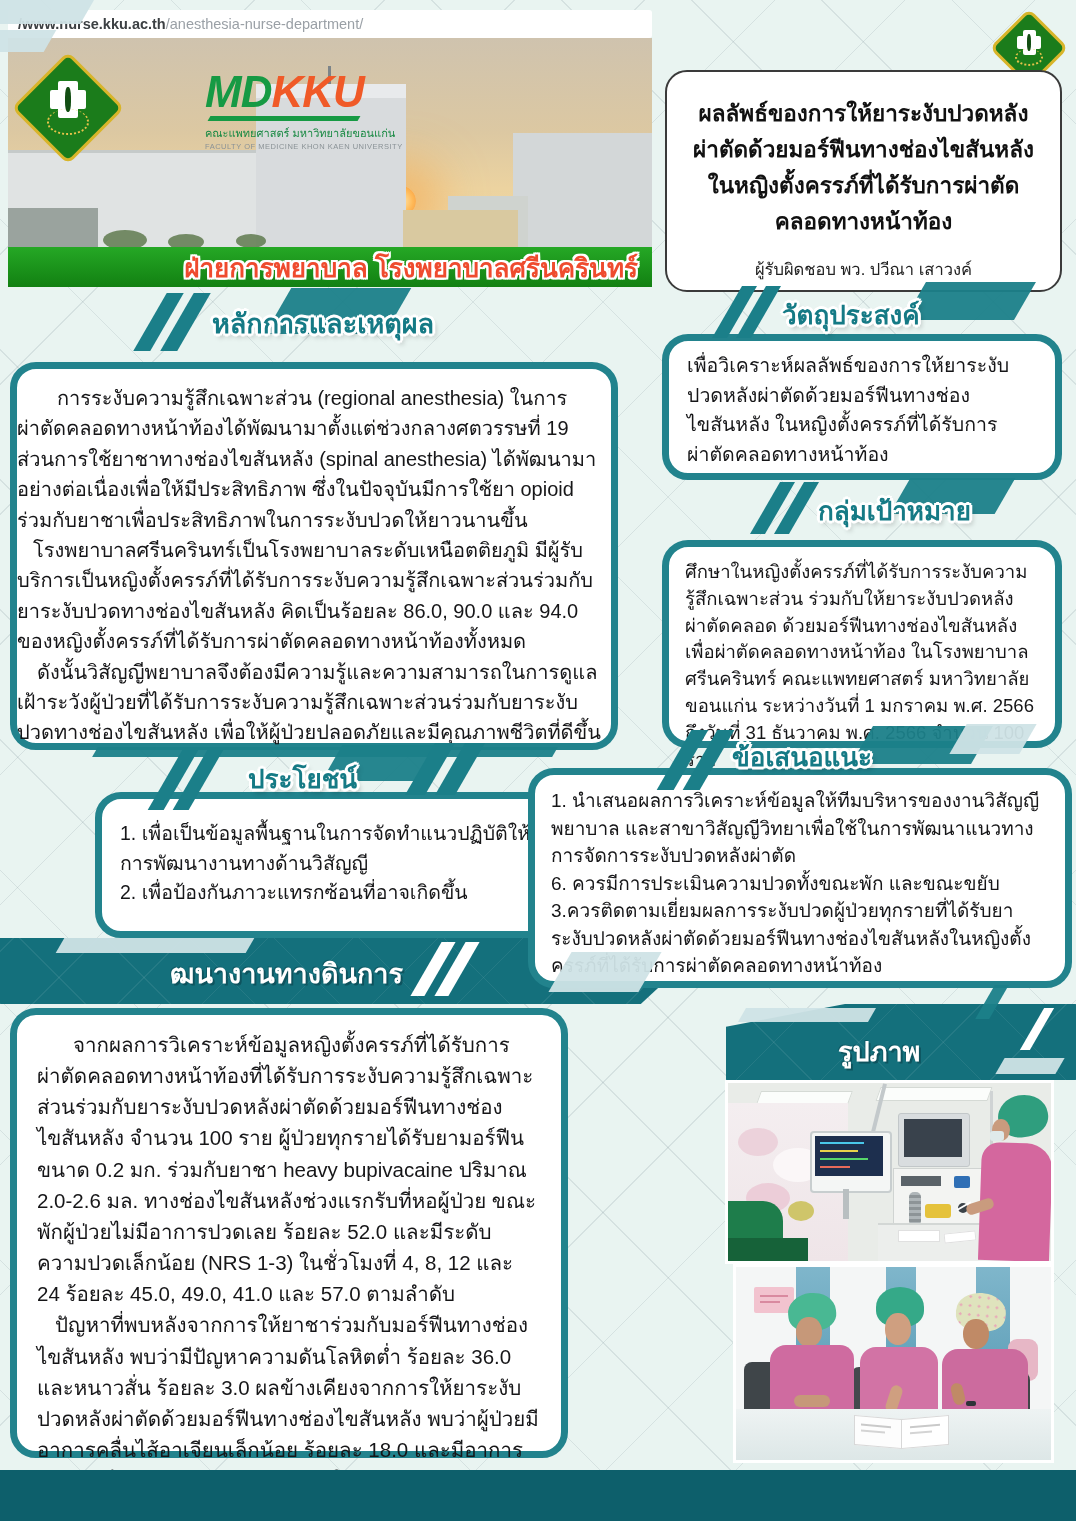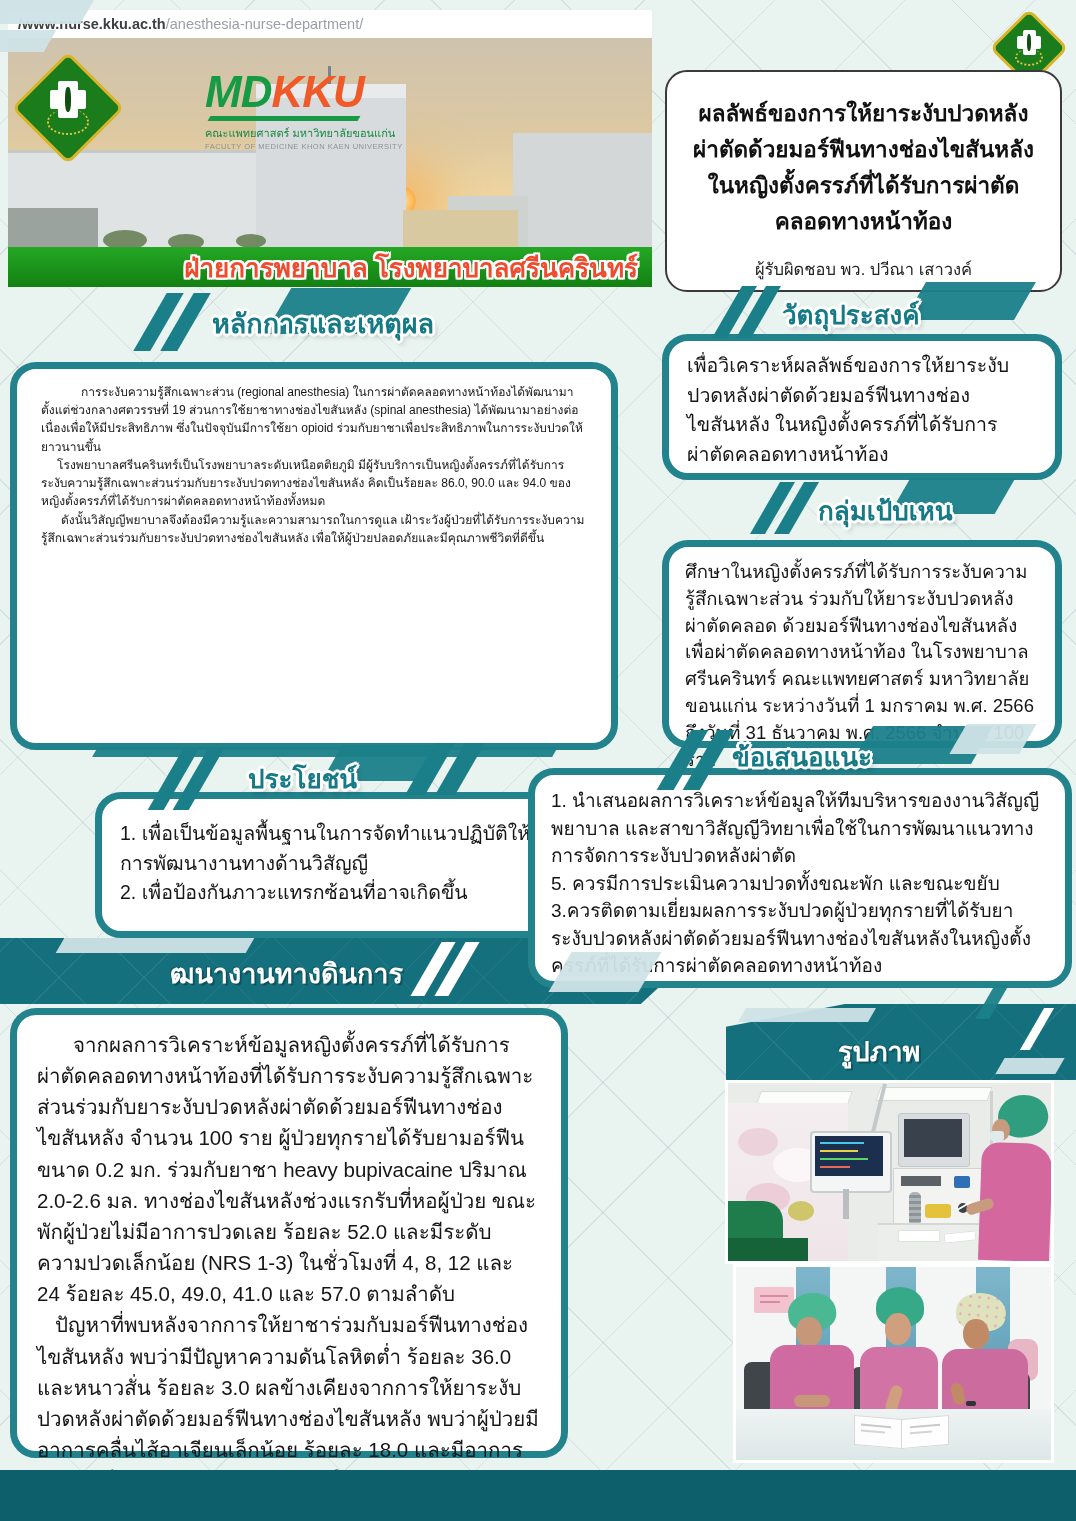--- a/index.html
+++ b/index.html
@@ -57,21 +57,21 @@
   .title-card .a{font-size:16.5px;color:#222;margin-top:16px;}
   
   .sec-head{font-weight:bold;color:#157a85;font-size:27px;z-index:5;white-space:nowrap;
     text-shadow:-2px -2px 0 #fff,0 -2px 0 #fff,2px -2px 0 #fff,-2px 0 0 #fff,2px 0 0 #fff,
       -2px 2px 0 #fff,0 2px 0 #fff,2px 2px 0 #fff,-3px 0 0 #fff,3px 0 0 #fff,0 3px 0 #fff,0 -3px 0 #fff,3px 4px 5px rgba(0,0,0,.25);}
   .slash{background:#1b7f89;transform:skewX(-30deg);z-index:4;}
   .accent{background:#1b7f89;transform:skewX(-30deg);z-index:3;opacity:.95;}
   .accent.light{background:#cfe3e6;}
   
   .box{background:#fff;border:7px solid #22838d;border-radius:26px;box-sizing:border-box;
-    box-shadow:inset 0 0 0 3px #fff;z-index:2;padding:14px 24px;font-size:12px;line-height:1.52;color:#161618;}
+    box-shadow:inset 0 0 0 3px #fff;z-index:2;padding:14px 0;font-size:20px;line-height:1.52;color:#161618;}
   .box p{margin:0;}
   
   .banner{background:#14707c;z-index:1;
     background-image:repeating-linear-gradient(45deg, rgba(255,255,255,.07) 0 1px, transparent 1px 60px),
       repeating-linear-gradient(-45deg, rgba(255,255,255,.07) 0 1px, transparent 1px 60px);}
   .banner-text{font-size:27px;font-weight:bold;color:#fff;z-index:6;white-space:nowrap;
     text-shadow:2px 2px 0 rgba(10,60,70,.55),-1px -1px 0 rgba(10,60,70,.4);}
   .footer{left:0;top:1470px;width:1076px;height:51px;background:#0d5f6b;z-index:2;}
   
   .photo{border:3px solid #fff;box-sizing:content-box;overflow:hidden;z-index:2;}
@@ -154,21 +154,21 @@
   <div class="abs slash" style="left:751px;top:286px;width:15px;height:52px;"></div>
   <div class="abs accent" style="left:915px;top:282px;width:110px;height:38px;"></div>
   <div class="abs sec-head" style="left:782px;top:294px;font-size:26px;">วัตถุประสงค์</div>
   <div class="abs box" style="left:662px;top:334px;width:400px;height:146px;font-size:19.5px;padding:10px 18px;">
     <p>เพื่อวิเคราะห์ผลลัพธ์ของการให้ยาระงับปวดหลังผ่าตัดด้วยมอร์ฟีนทางช่องไขสันหลัง ในหญิงตั้งครรภ์ที่ได้รับการผ่าตัดคลอดทางหน้าท้อง</p>
   </div>
 
   <div class="abs slash" style="left:765px;top:482px;width:15px;height:52px;"></div>
   <div class="abs slash" style="left:789px;top:482px;width:15px;height:52px;"></div>
   <div class="abs accent" style="left:900px;top:478px;width:105px;height:36px;"></div>
-  <div class="abs sec-head" style="left:818px;top:490px;font-size:26px;">กลุ่มเป้บเหน</div>
+  <div class="abs sec-head" style="left:818px;top:490px;font-size:26px;">กลุ่มเป้าหมาย</div>
   <div class="abs box" style="left:662px;top:540px;width:400px;height:208px;font-size:18.5px;line-height:1.45;padding:12px 16px;">
     <p>ศึกษาในหญิงตั้งครรภ์ที่ได้รับการระงับความรู้สึกเฉพาะส่วน ร่วมกับให้ยาระงับปวดหลังผ่าตัดคลอด ด้วยมอร์ฟีนทางช่องไขสันหลังเพื่อผ่าตัดคลอดทางหน้าท้อง ในโรงพยาบาลศรีนครินทร์ คณะแพทยศาสตร์ มหาวิทยาลัยขอนแก่น ระหว่างวันที่ 1 มกราคม พ.ศ. 2566 ถึงวันที่ 31 ธันวาคม พ.ศ. 2566 จำนวน 100 ราย</p>
   </div>
 
   <div class="abs accent" style="left:95px;top:747px;width:460px;height:10px;"></div>
   <div class="abs slash" style="left:165px;top:750px;width:16px;height:60px;"></div>
   <div class="abs slash" style="left:190px;top:750px;width:16px;height:60px;"></div>
   <div class="abs accent" style="left:332px;top:745px;width:110px;height:36px;"></div>
   <div class="abs slash" style="left:420px;top:743px;width:20px;height:52px;"></div>
   <div class="abs slash" style="left:450px;top:743px;width:20px;height:52px;"></div>
@@ -178,21 +178,21 @@
     <p>2. เพื่อป้องกันภาวะแทรกซ้อนที่อาจเกิดขึ้น</p>
   </div>
 
   <div class="abs slash" style="left:674px;top:730px;width:17px;height:60px;"></div>
   <div class="abs slash" style="left:700px;top:730px;width:17px;height:60px;"></div>
   <div class="abs accent" style="left:862px;top:726px;width:120px;height:38px;"></div>
   <div class="abs accent light" style="left:958px;top:724px;width:70px;height:30px;"></div>
   <div class="abs sec-head" style="left:732px;top:736px;font-size:26px;">ข้อเสนอแนะ</div>
   <div class="abs box" style="left:528px;top:768px;width:544px;height:220px;font-size:19px;line-height:1.45;padding:12px 16px;">
     <p>1. นำเสนอผลการวิเคราะห์ข้อมูลให้ทีมบริหารของงานวิสัญญีพยาบาล และสาขาวิสัญญีวิทยาเพื่อใช้ในการพัฒนาแนวทางการจัดการระงับปวดหลังผ่าตัด</p>
-    <p>5. ควรมีการประเมินความปวดทั้งขณะพัก และขณะขยับ</p>
+    <p>6. ควรมีการประเมินความปวดทั้งขณะพัก และขณะขยับ</p>
     <p>3.ควรติดตามเยี่ยมผลการระงับปวดผู้ป่วยทุกรายที่ได้รับยาระงับปวดหลังผ่าตัดด้วยมอร์ฟีนทางช่องไขสันหลังในหญิงตั้งครรภ์ที่ได้รับการผ่าตัดคลอดทางหน้าท้อง</p>
   </div>
 
   <div class="abs banner" style="left:0;top:938px;width:712px;height:66px;clip-path:polygon(0 0,100% 0,90% 100%,0 100%);"></div>
   <div class="abs accent light" style="left:60px;top:938px;width:190px;height:15px;"></div>
   <div class="abs accent light" style="left:560px;top:952px;width:90px;height:40px;"></div>
   <div class="abs slash" style="left:426px;top:942px;width:14px;height:54px;background:#fff;"></div>
   <div class="abs slash" style="left:450px;top:942px;width:14px;height:54px;background:#fff;"></div>
   <div class="abs banner-text" style="left:170px;top:952px;">ฒนางานทางดินการ</div>
   <div class="abs box" style="left:10px;top:1008px;width:558px;height:450px;font-size:20.5px;padding:14px 20px;">

